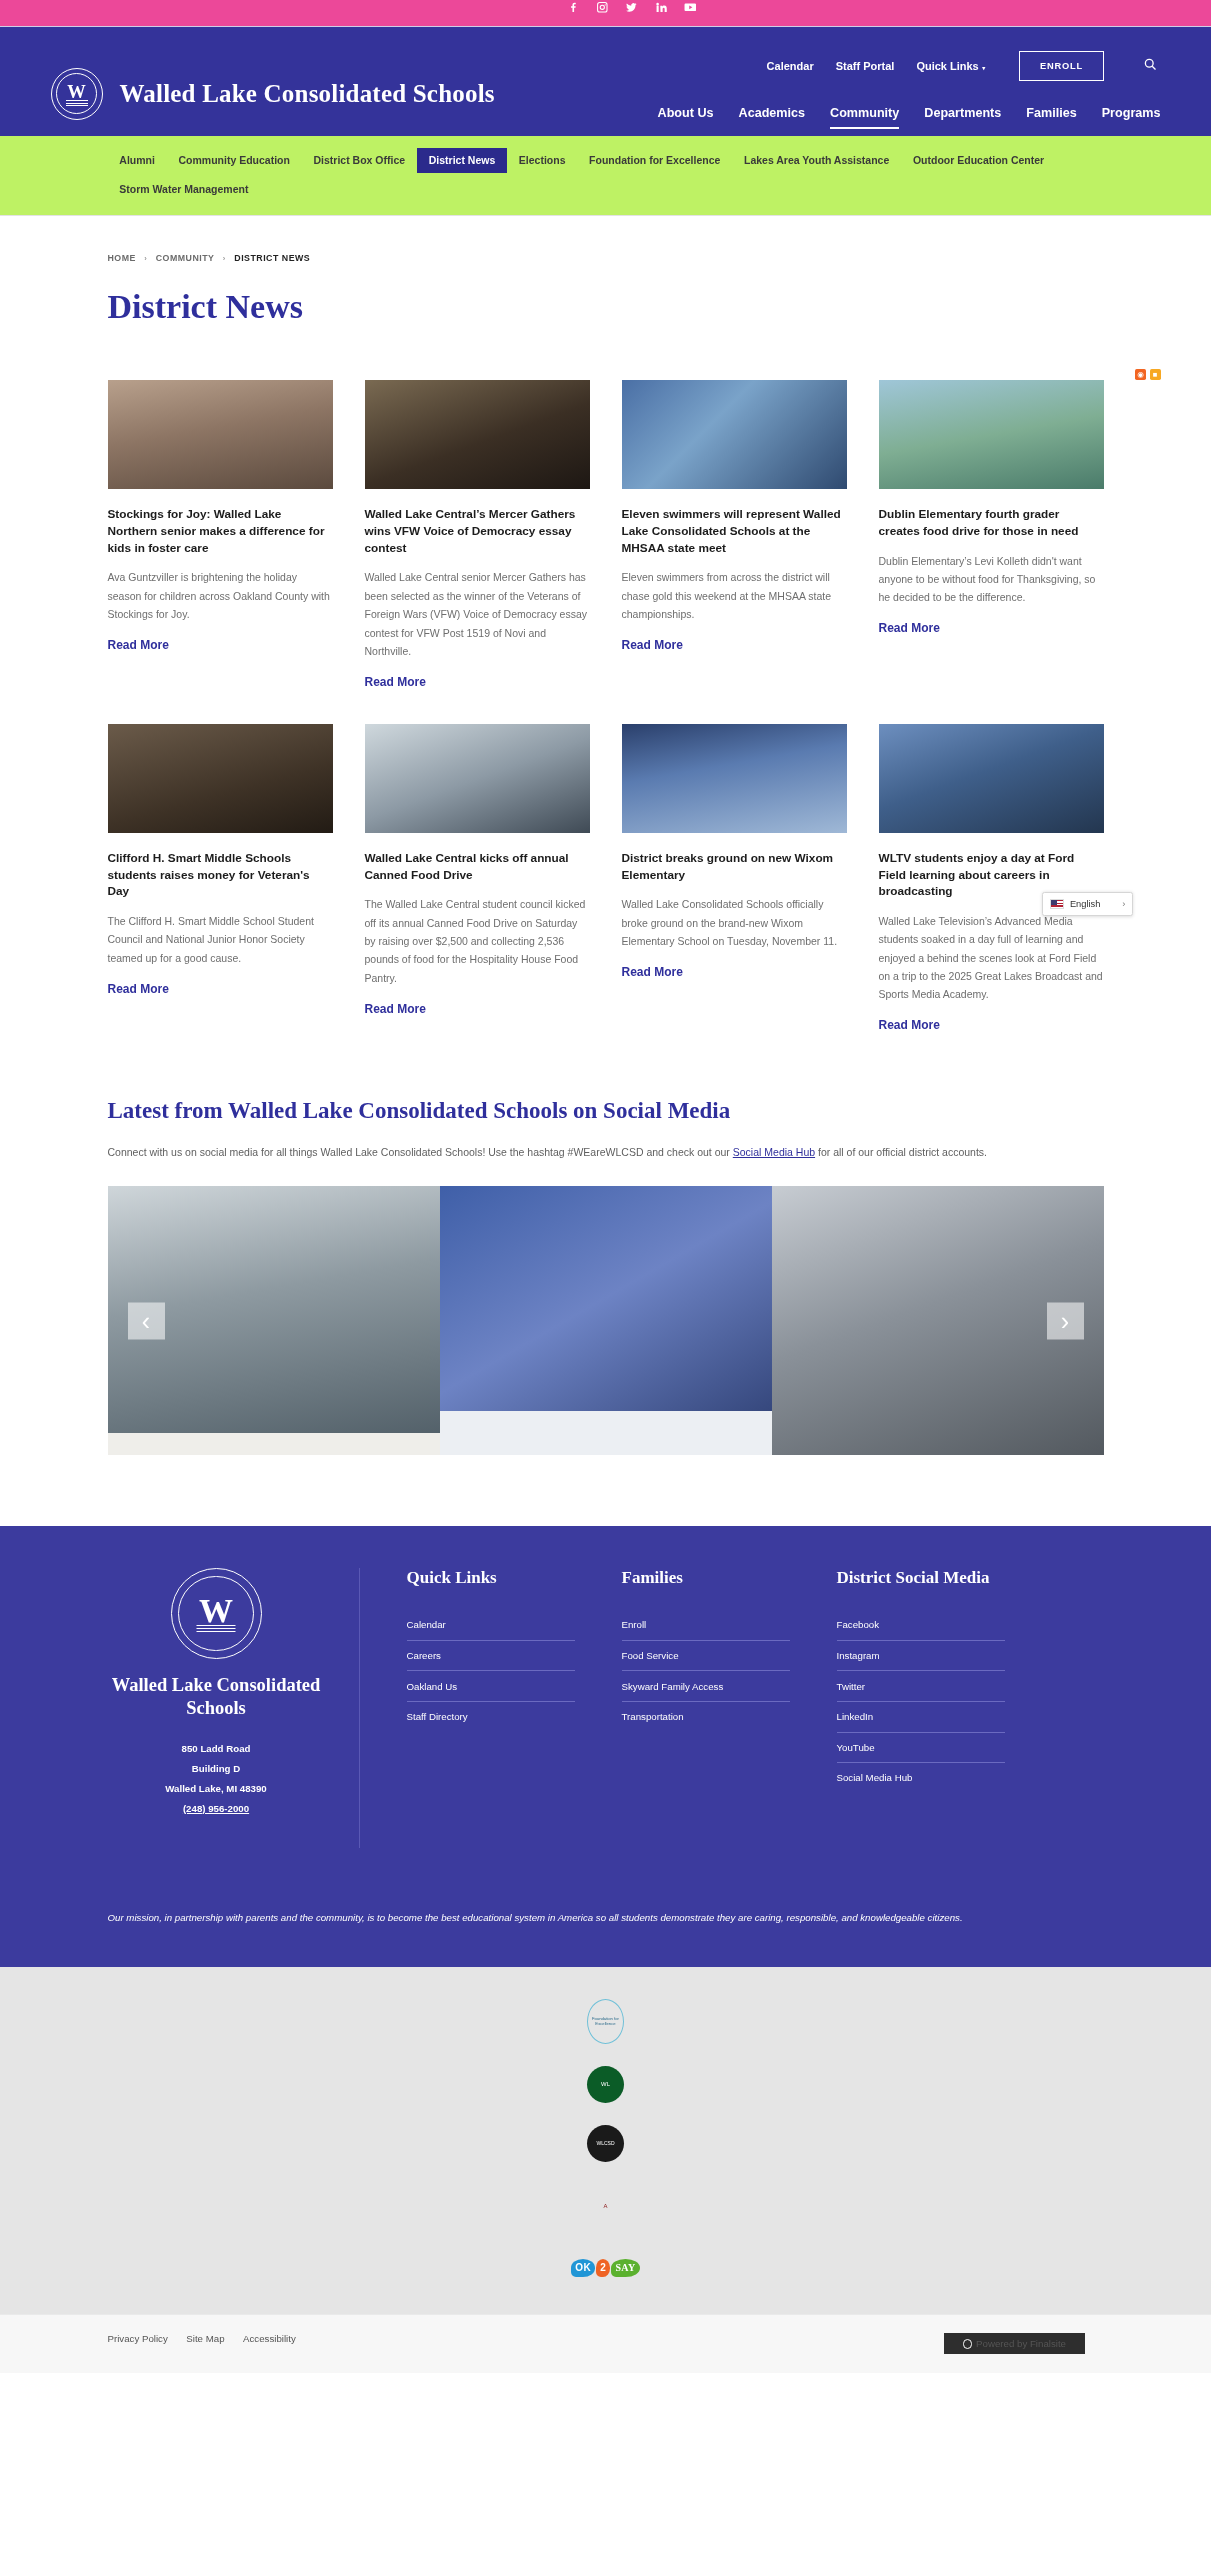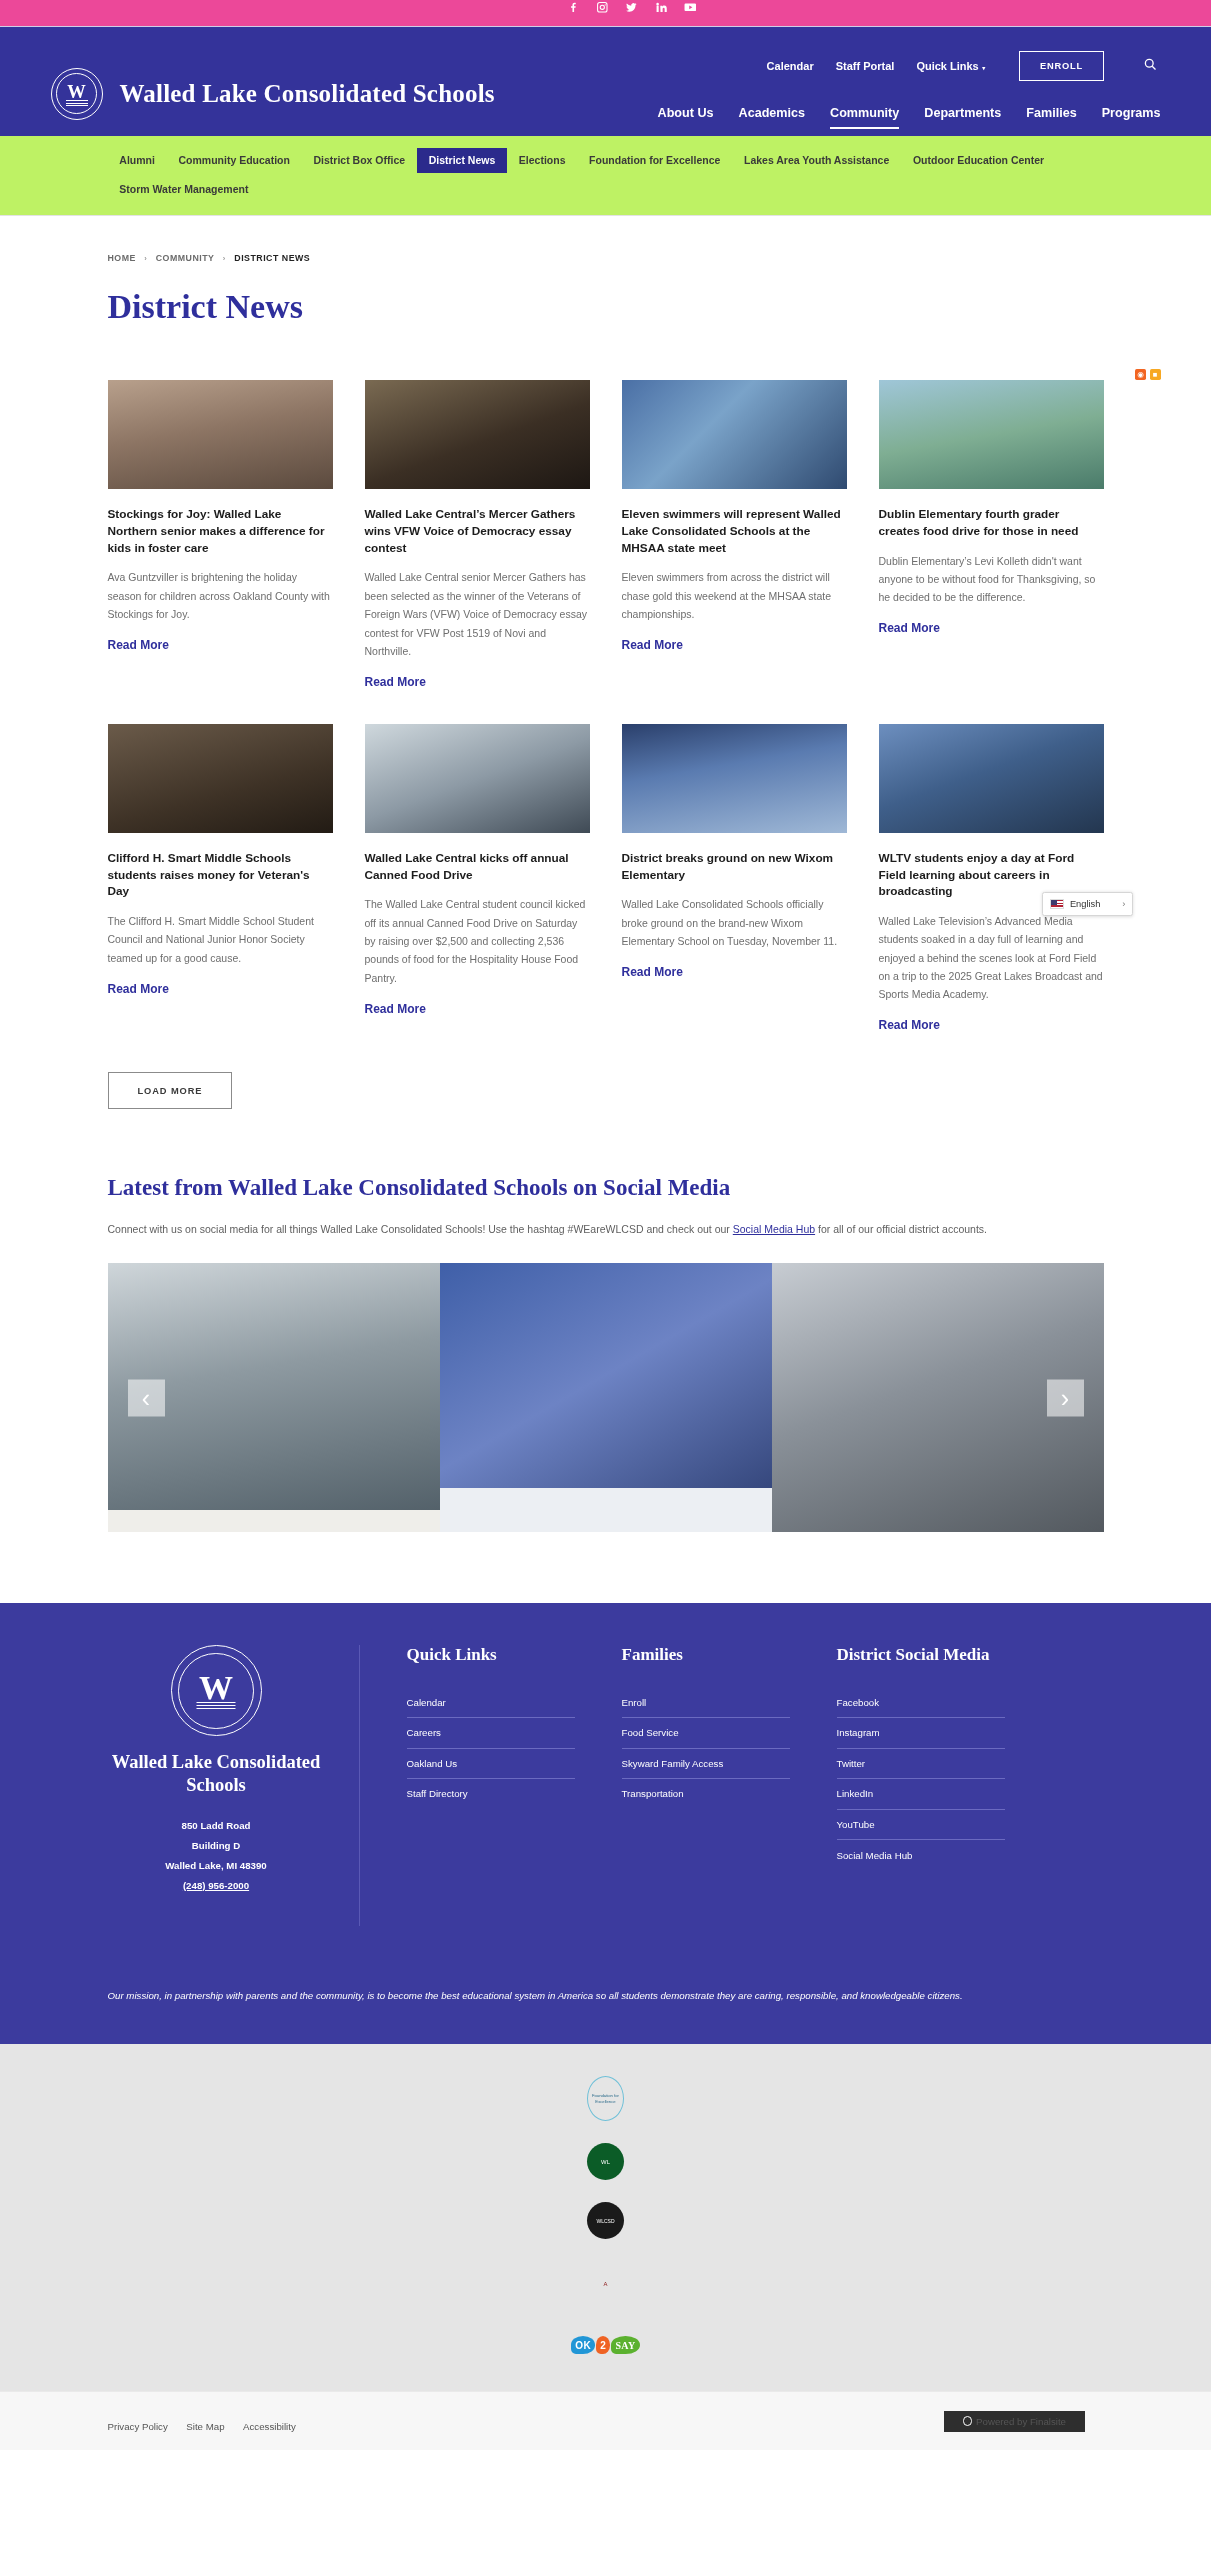--- a/index.html
+++ b/index.html
@@ -352,21 +352,21 @@
   .ok2say .b-2  { background:#ef6324; }
   .ok2say .b-say{ background:#5bb12f;font-family:Liberation Serif, serif; }
 
   
   .legal {
     background: #f7f7f7; border-top: 0.8px solid #eaeaea;
     padding: 18.5px 0;
   }
   .legal-inner {
     width: 1110px; margin: 0 auto; padding: 0 57px;
-    display: flex; align-items: flex-end;
+    display: flex; align-items: flex-start;
   }
   .legal a { font-size: 9.7px; color: #555; margin-right: 18.5px; }
   .finalsite {
     margin-left: auto; background: #2e2e2e; color: #fff;
     font-size: 8.4px; padding: 5px 19px; display:flex; align-items:center; gap:4.2px;
   }
   .finalsite .fs-mark {
     width: 9.3px; height: 9.3px; border-radius: 50%; border: 0.8px solid #fff; display:inline-block;
   }
 </style>
@@ -528,23 +528,20 @@
     </article>
 
     <article class="card">
       <div class="thumb t8"></div>
       <h3>WLTV students enjoy a day at Ford Field learning about careers in broadcasting</h3>
       <p>Walled Lake Television’s Advanced Media students soaked in a day full of learning and enjoyed a behind the scenes look at Ford Field on a trip to the 2025 Great Lakes Broadcast and Sports Media Academy.</p>
       <a class="more" href="#">Read More</a>
     </article>
   </div>
 
-  <div class="loadmore-wrap">
-    <button class="loadmore">LOAD MORE</button>
-  </div>
 
   <section class="social-sect">
     <h2>Latest from Walled Lake Consolidated Schools on Social Media</h2>
     <p class="lead">
       <span>Connect with us on social media for all things Walled Lake Consolidated Schools! Use the hashtag #WEareWLCSD and check out our </span><a href="#">Social Media Hub</a><span> for all of our official district accounts.</span>
     </p>
 
     <div class="carousel">
       <div class="cpanel cp1"></div>
       <div class="cpanel cp2"></div>

